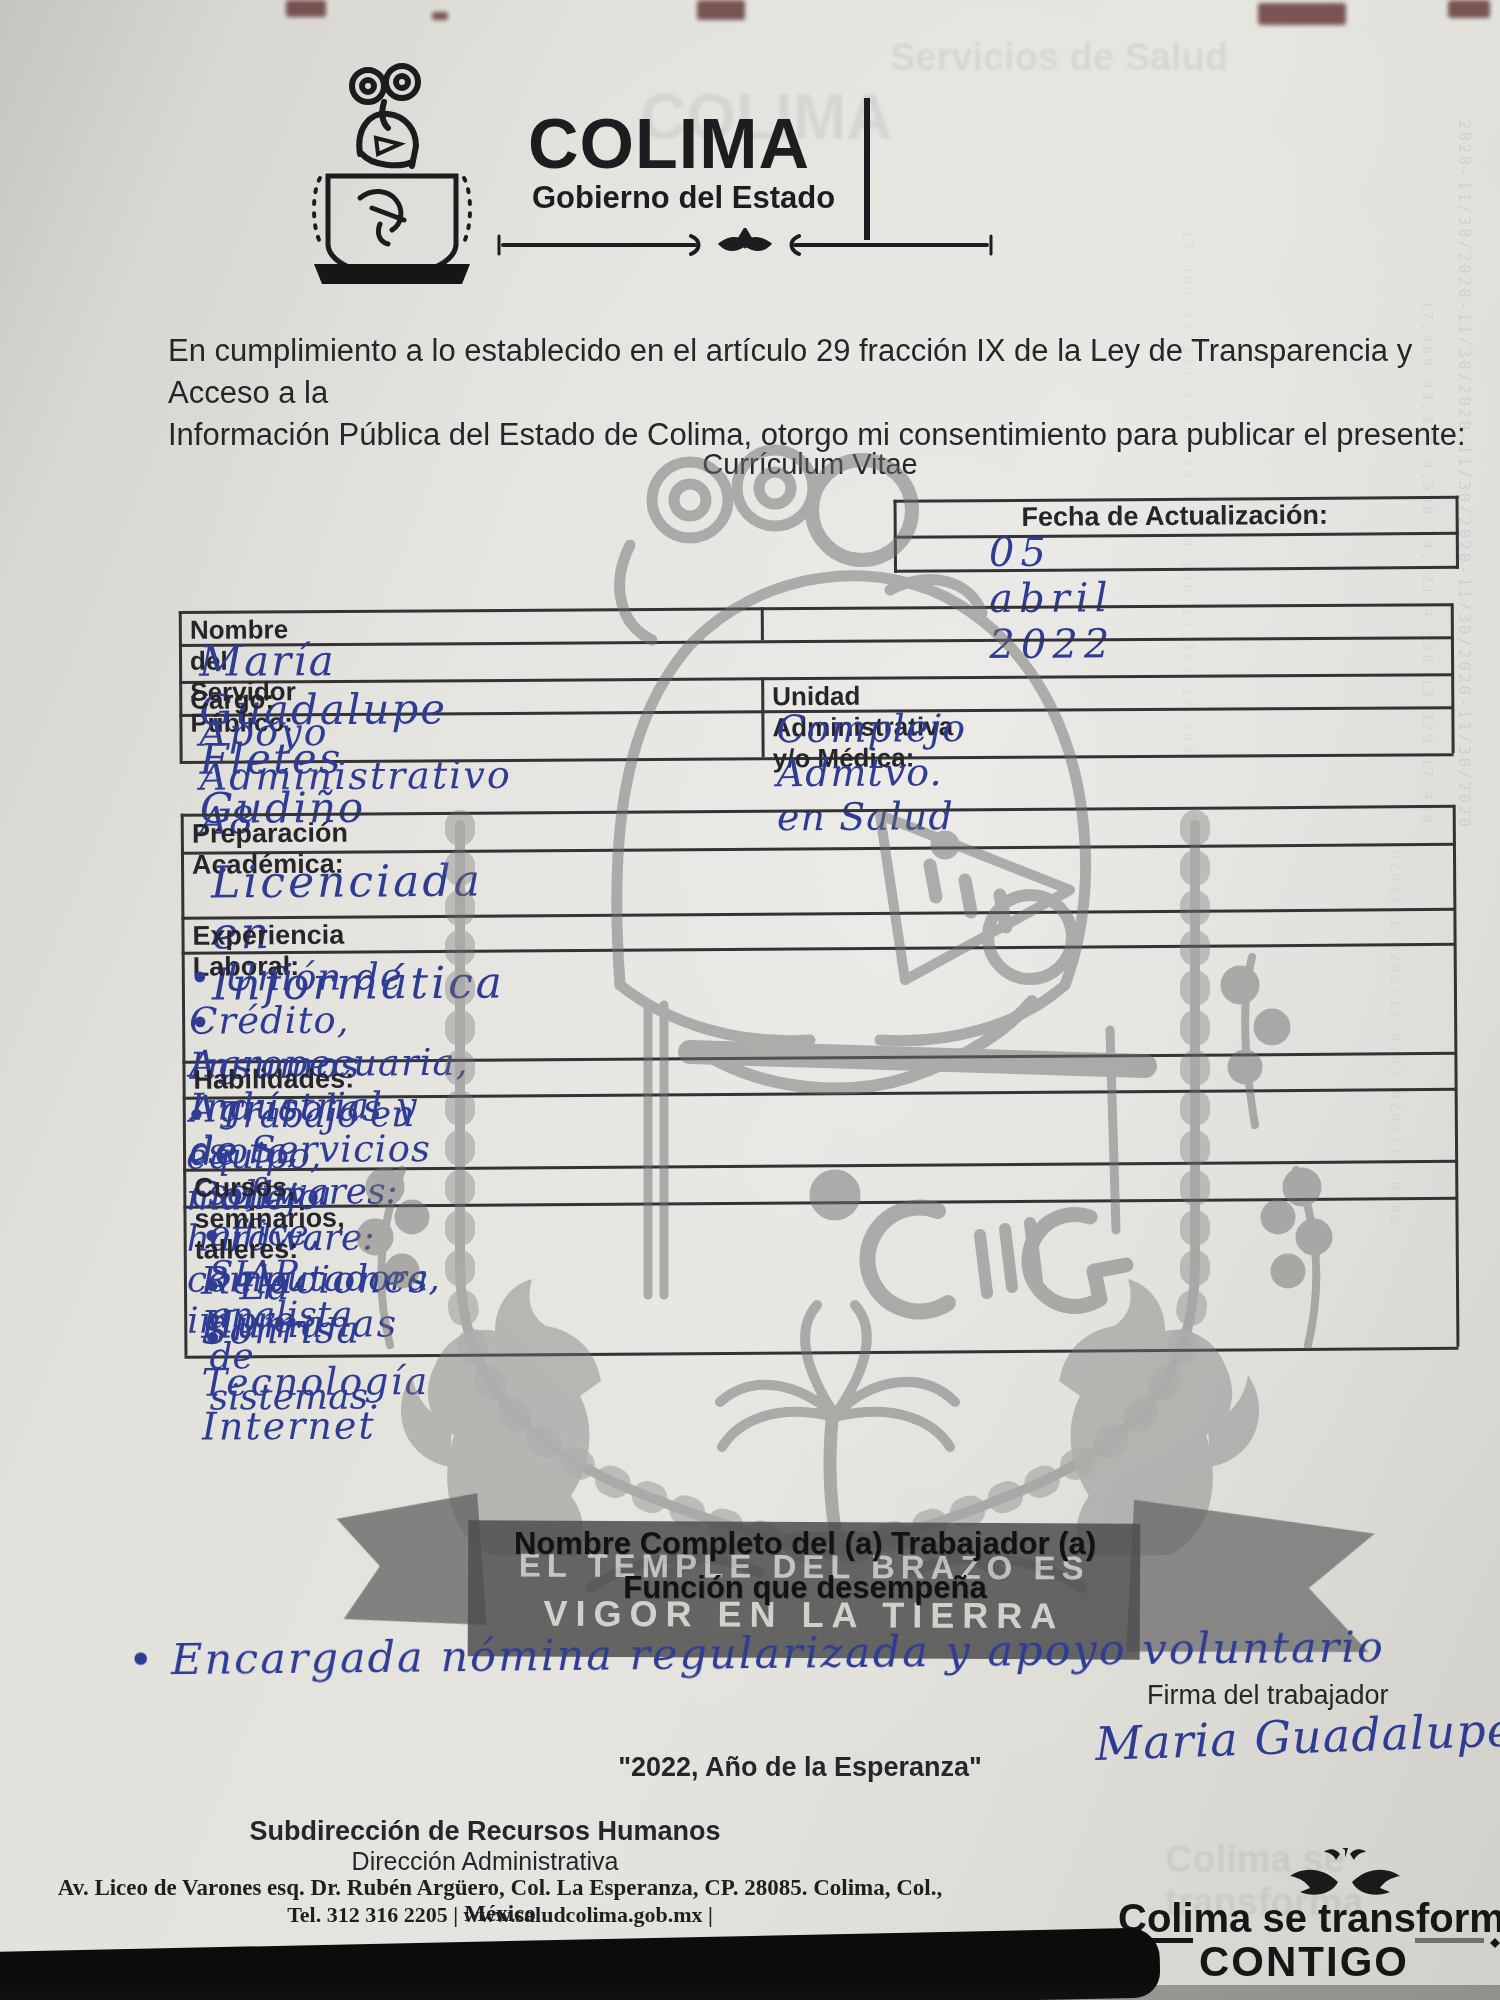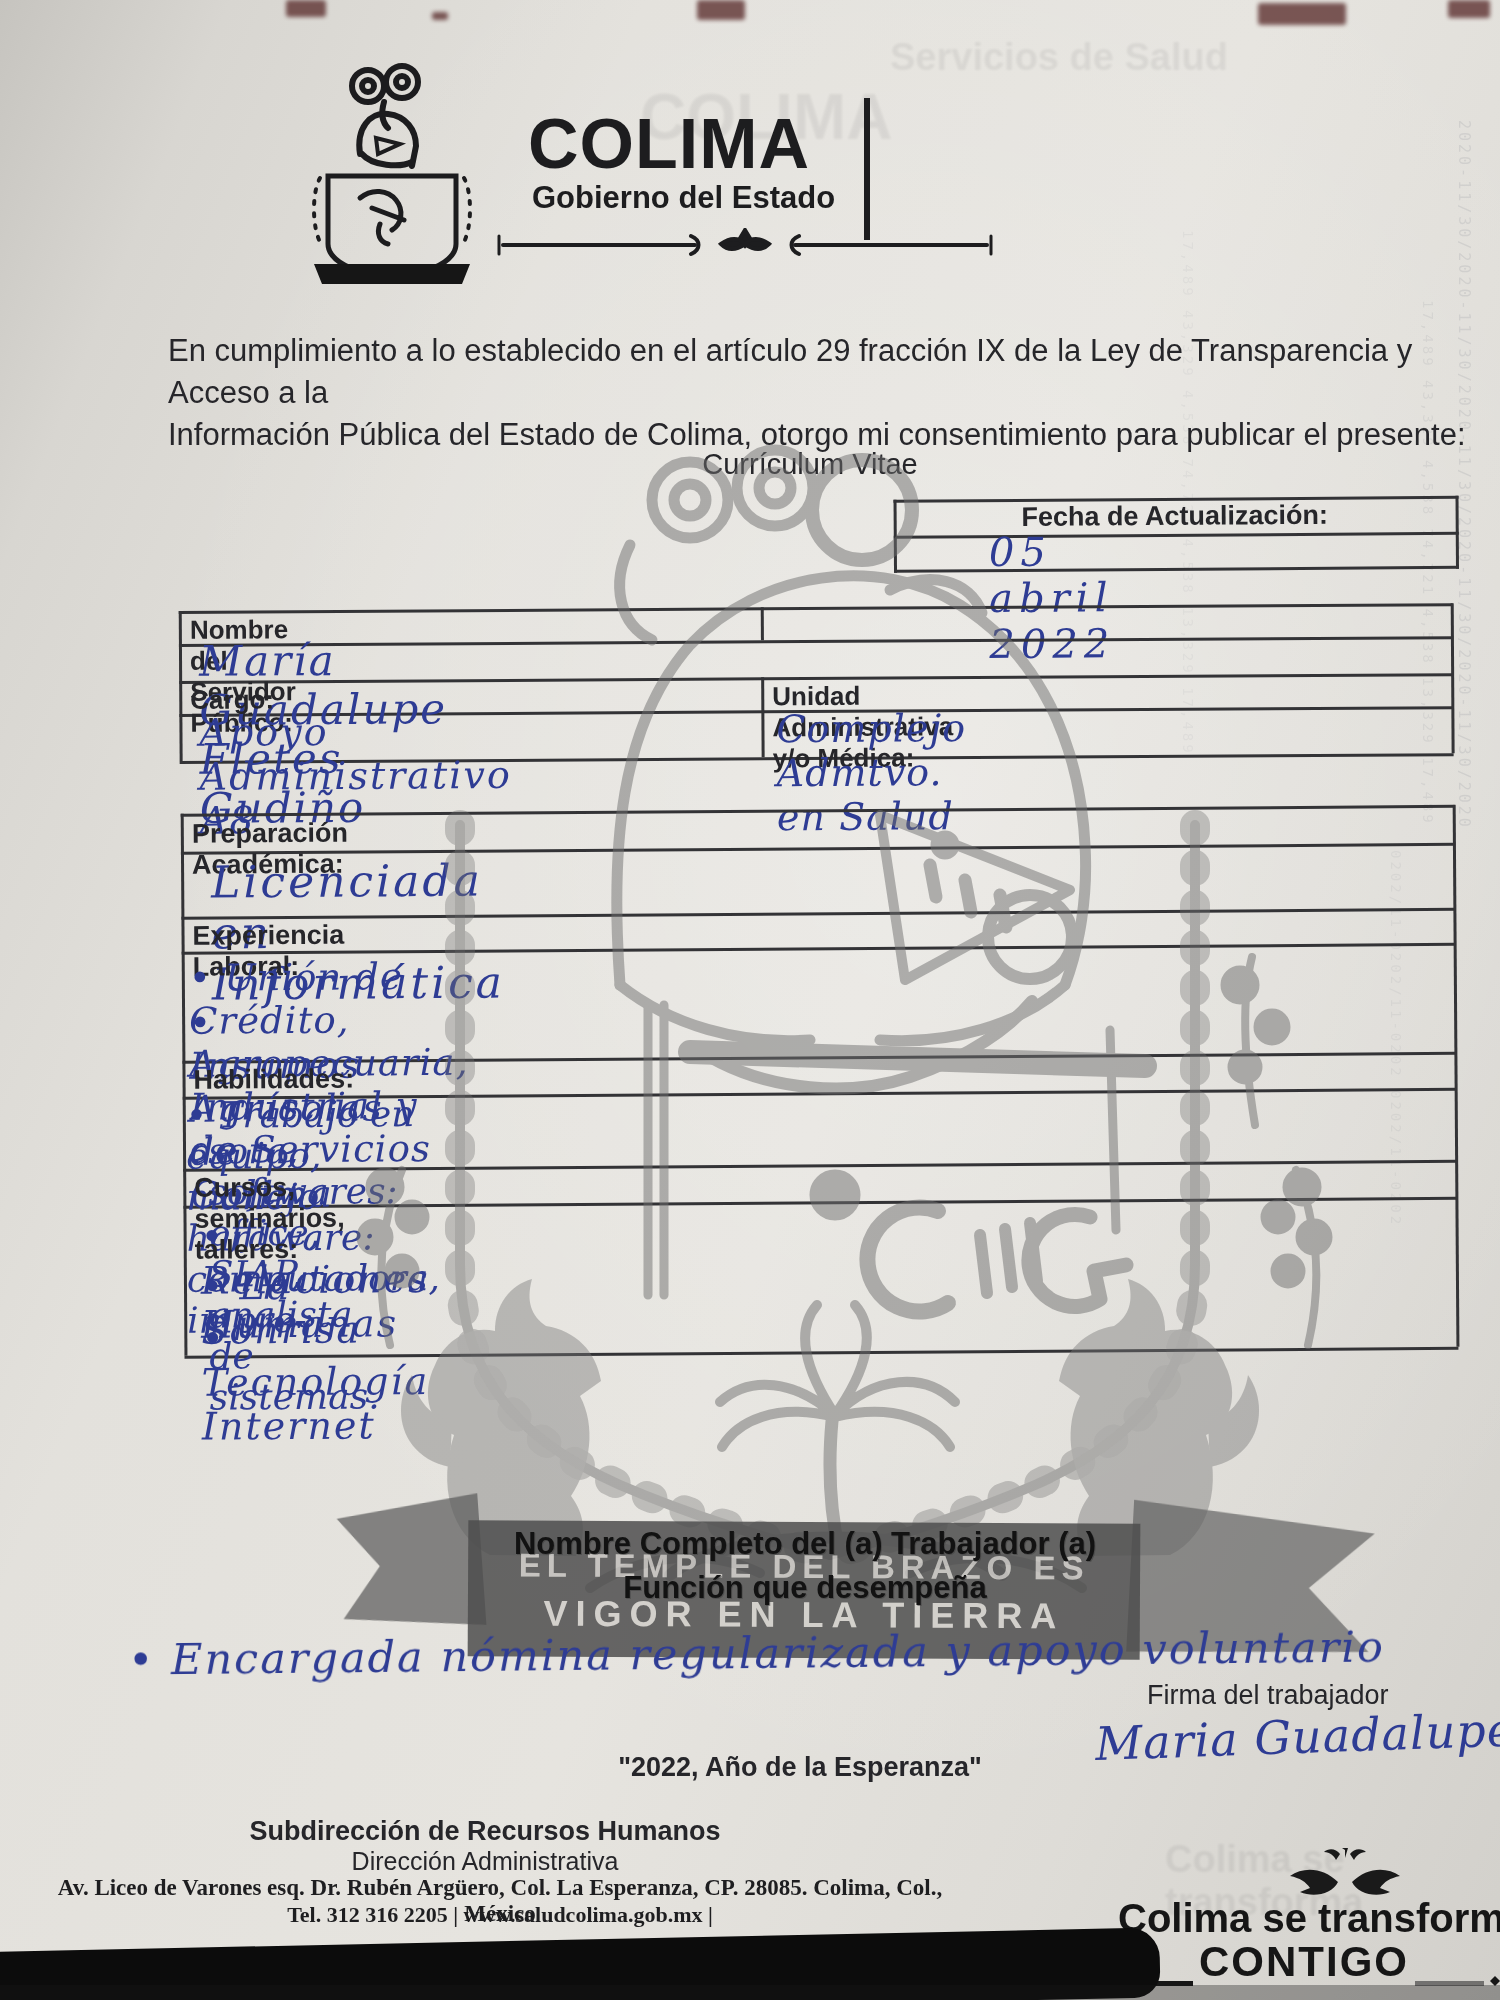--- a/index.html
+++ b/index.html
@@ -231,21 +231,21 @@
 
   <div class="abs print ghost" style="left:1165px;top:1838px;font-size:38px;font-weight:800;">Colima se transforma</div>
   <svg class="abs" style="left:1280px;top:1848px;" width="130" height="52" viewBox="0 0 130 52">
     <g fill="#1a1a1a">
       <path d="M60,6 C56,0 48,0 44,4 C50,4 54,8 56,12 Z M70,6 C74,0 82,0 86,4 C80,4 76,8 74,12 Z M65,10 L65,2 L62,0 L68,0 Z"></path>
       <path d="M58,34 C44,20 24,18 10,28 C20,30 26,34 30,40 L20,44 C34,50 52,46 58,34 Z"></path>
       <path d="M72,34 C86,20 106,18 120,28 C110,30 104,34 100,40 L110,44 C96,50 78,46 72,34 Z"></path>
     </g>
   </svg>
   <div class="abs print" style="left:1118px;top:1896px;font-size:40px;font-weight:800;color:#161616;white-space:nowrap;">Colima se transforma</div>
-  <div class="abs" style="left:1108px;top:1938px;width:392px;display:flex;align-items:flex-end;">
+  <div class="abs" style="left:1108px;top:1938px;width:392px;display:flex;align-items:flex-start;">
     <span style="width:10px;height:10px;background:#161616;clip-path:polygon(50% 0,100% 50%,50% 100%,0 50%);"></span>
     <span style="flex:1;height:5px;background:#161616;margin:0 6px;"></span>
     <span class="print" style="font-size:42px;font-weight:800;letter-spacing:2px;color:#161616;">CONTIGO</span>
     <span style="flex:1;height:5px;background:#3d3d3d;margin:0 6px;opacity:.65;"></span>
     <span style="width:10px;height:10px;background:#161616;clip-path:polygon(50% 0,100% 50%,50% 100%,0 50%);"></span>
   </div>
 
   <div class="abs" style="left:-40px;top:1940px;width:1200px;height:70px;background:#0c0c0c;border-radius:0 30px 26px 0;transform:rotate(-1.2deg);"></div>
   <div class="abs" style="left:-20px;top:1985px;width:1520px;height:30px;background:#1a1a1a;opacity:.35;"></div>
 

